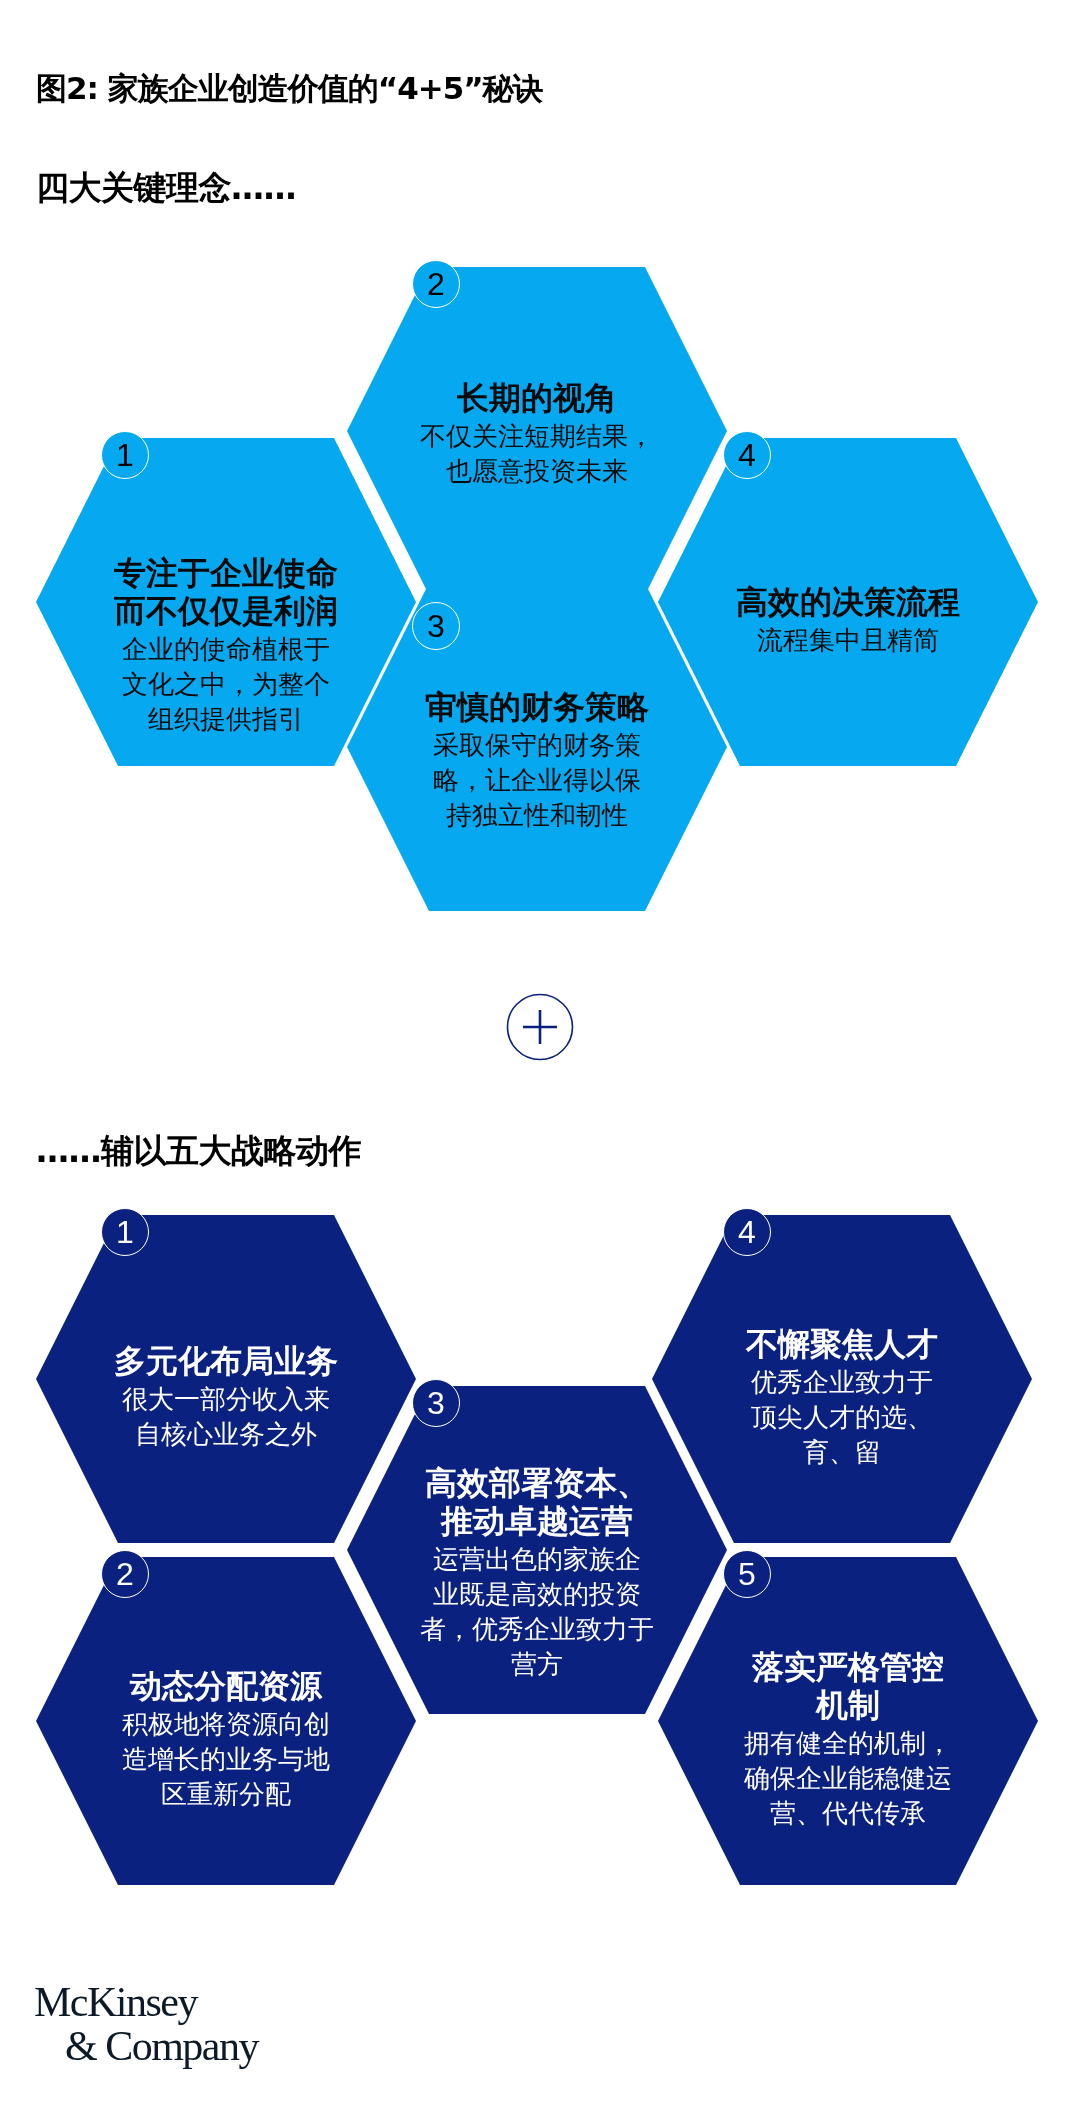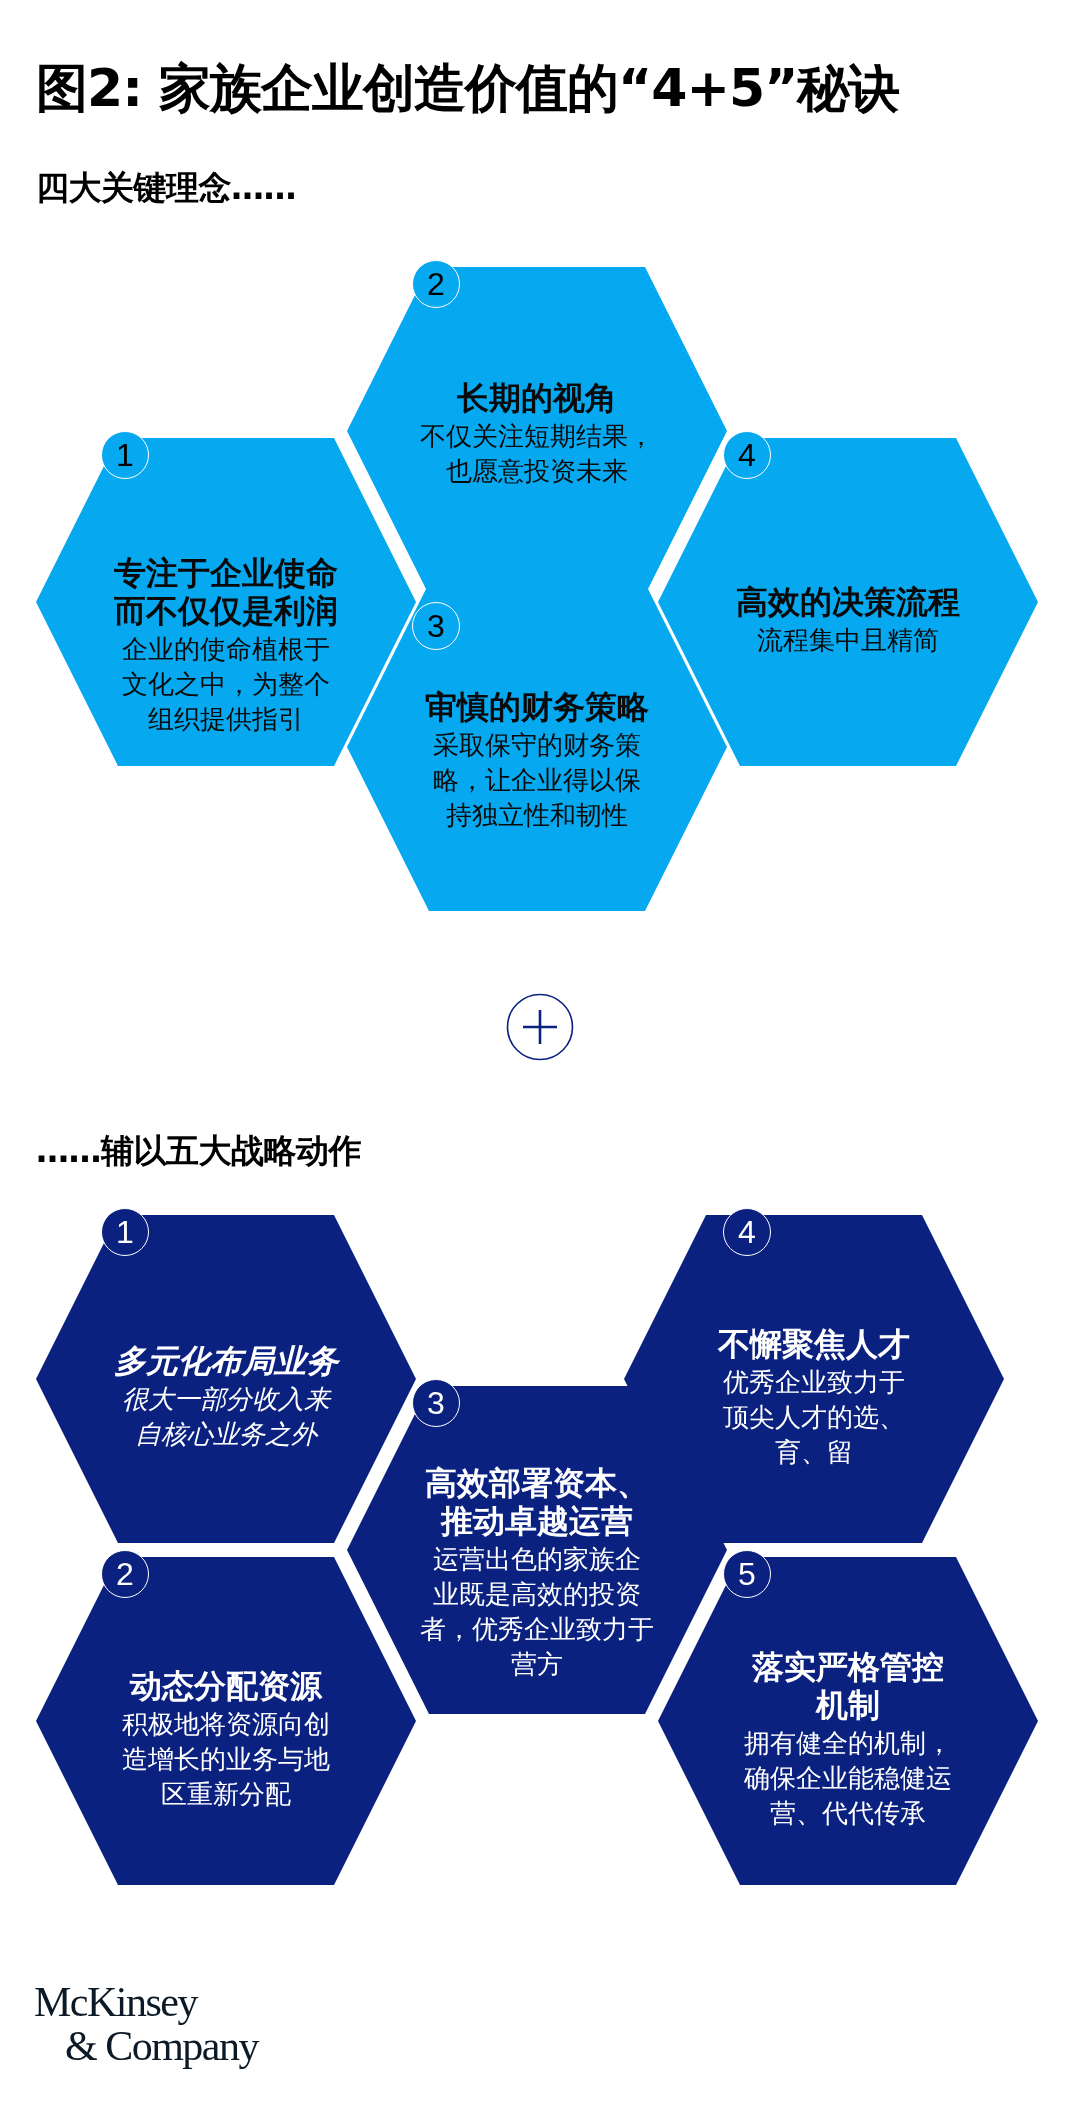--- a/index.html
+++ b/index.html
@@ -1,18 +1,18 @@
 <!DOCTYPE html>
 <html><head>
   <meta charset="utf-8">
   <style>
     html, body { margin: 0; padding: 0; background: #ffffff; }
     body { width: 1080px; height: 2120px; position: relative; overflow: hidden;
            font-family: "DejaVu Sans", "Liberation Sans", sans-serif; color: #000; }
-    .title { position: absolute; left: 36px; top: 62px; font-size: 52px; font-weight: bold;
+    .title { position: absolute; left: 36px; top: 62px; font-size: 31px; font-weight: bold;
              letter-spacing: -1px; white-space: nowrap; line-height: 52px; }
     .section-heading { position: absolute; left: 36px; font-size: 33px; font-weight: bold;
              white-space: nowrap; line-height: 44px; letter-spacing: -0.5px; }
     .hex { position: absolute; width: 380px; height: 384px; }
     .hex svg.shape { position: absolute; left: 0; top: 0; width: 380px; height: 328px; }
     .hex .content { position: absolute; left: 70px; right: 70px; top: 0; bottom: 0;
              display: flex; flex-direction: column; justify-content: center; align-items: center;
              text-align: center; }
     .hex .h-title { font-size: 32px; font-weight: bold; line-height: 38px; }
     .hex .h-body { font-size: 26px; line-height: 35px; margin-top: 2px; }
@@ -109,21 +109,21 @@
   <line x1="17" y1="34" x2="51" y2="34" stroke="#0b2180" stroke-width="2.6"></line>
   <line x1="34" y1="17" x2="34" y2="51" stroke="#0b2180" stroke-width="2.6"></line>
 </svg>
 
 <div class="section-heading" style="top:1116px;margin-top:13px;">……辅以五大战略动作</div>
 
 <div class="hex dark" style="left:36px; top:1215px;">
   <svg class="shape" viewBox="0 0 380 328">
       <polygon points="82,0 298,0 380,164 298,328 82,328 0,164" fill="#0b2180"></polygon>
     </svg>
-  <div class="content" style="padding-bottom:20px;font-style:italic;">
+  <div class="content" style="padding-bottom:20px;">
     <div class="h-title">
       <div>多元化布局业务</div>
     </div>
     <div class="h-body">
       <div>很大一部分收入来</div>
       <div>自核心业务之外</div>
     </div>
   </div>
 </div>
 
@@ -154,21 +154,21 @@
     </div>
     <div class="h-body">
       <div>运营出色的家族企</div>
       <div>业既是高效的投资</div>
       <div>者，优秀企业致力于</div>
       <div>营方</div>
     </div>
   </div>
 </div>
 
-<div class="hex dark" style="left:624px; top:1215px;">
+<div class="hex dark" style="left:652px; top:1215px;">
   <svg class="shape" viewBox="0 0 380 328">
       <polygon points="82,0 298,0 380,164 298,328 82,328 0,164" fill="#0b2180"></polygon>
     </svg>
   <div class="content" style="padding-bottom:20px;">
     <div class="h-title">
       <div>不懈聚焦人才</div>
     </div>
     <div class="h-body">
       <div>优秀企业致力于</div>
       <div>顶尖人才的选、</div>

